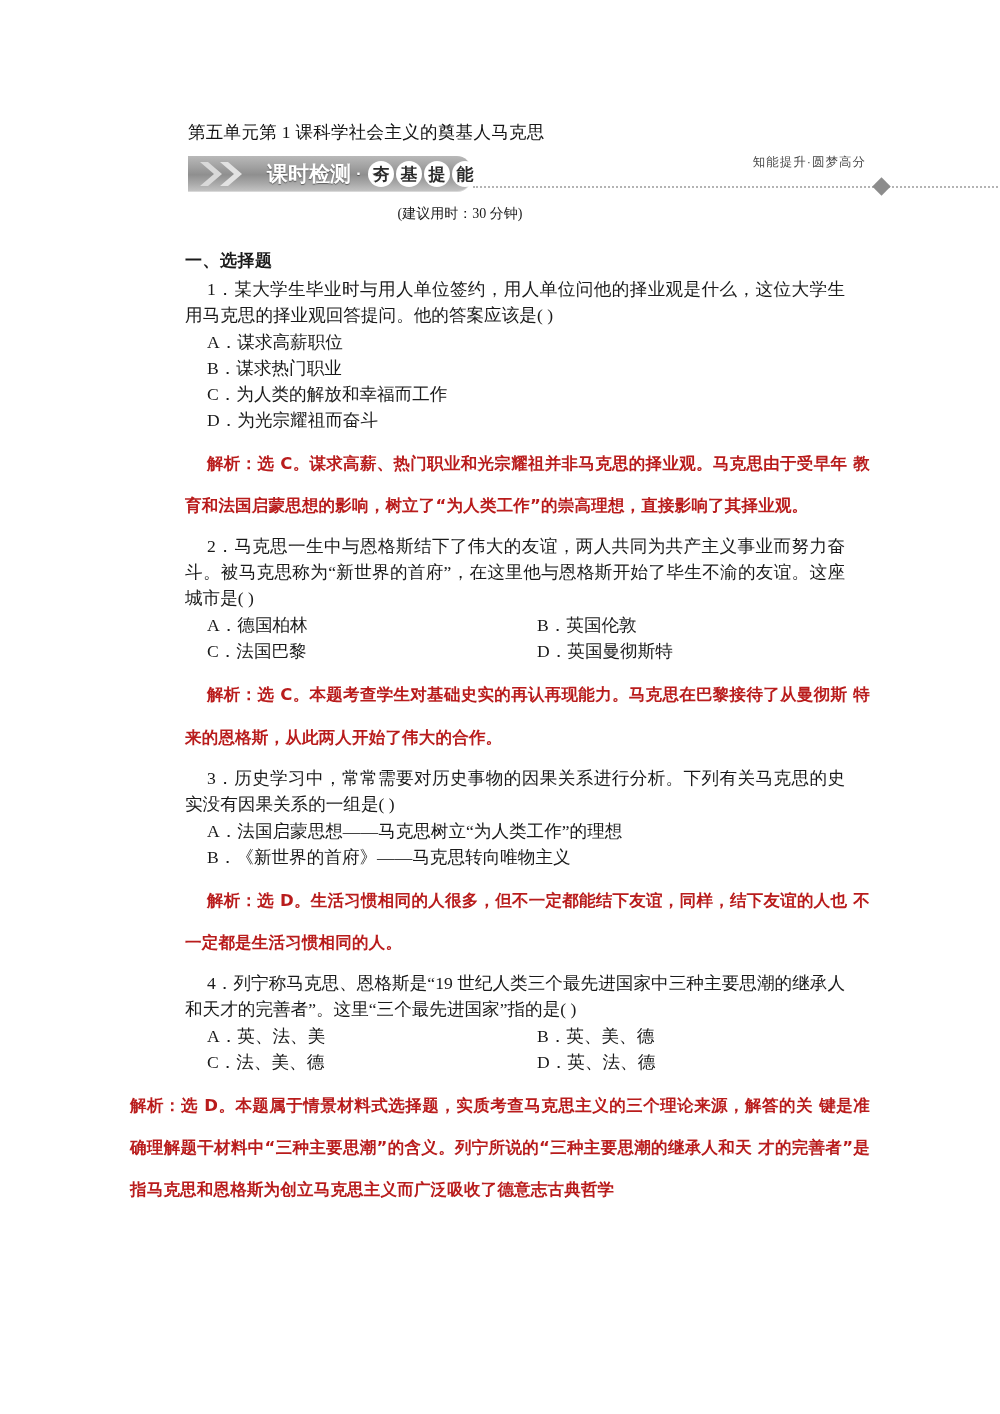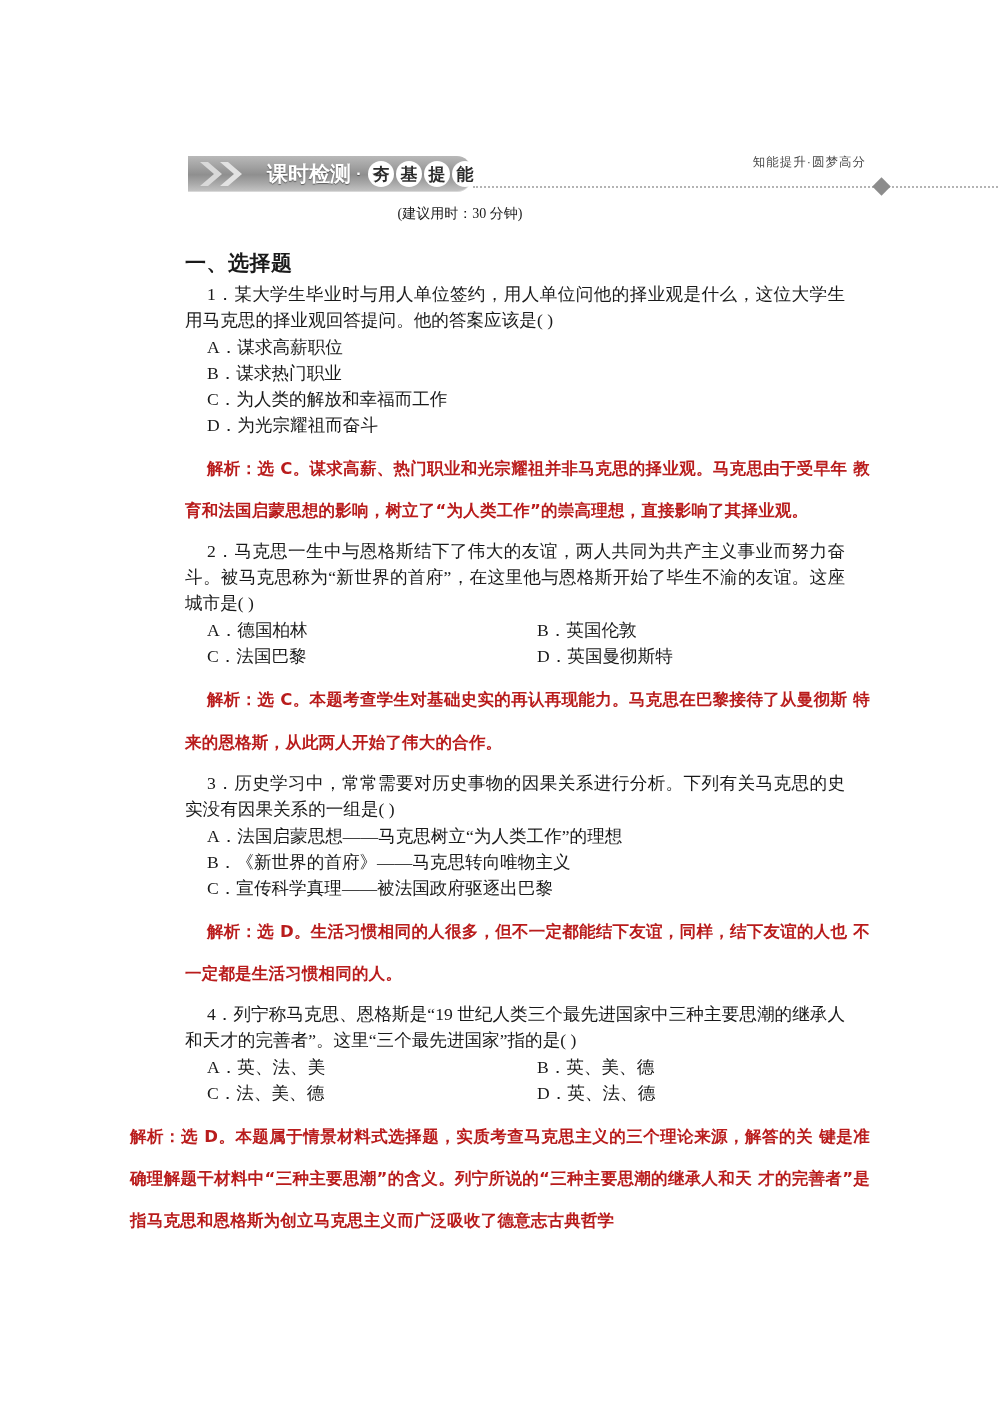--- a/index.html
+++ b/index.html
@@ -128,21 +128,21 @@
   .time-note {
     text-align: center;
     font-size: 14px;
     margin: 0 0 26px 0;
     padding-right: 80px;
     white-space: nowrap;
   }
   .sec-title {
     font-family: "DejaVu Sans", sans-serif;
     font-weight: bold;
-    font-size: 21px;
+    font-size: 17px;
     margin: 0 0 4px 55px;
     letter-spacing: .5px;
   }
   .q {
     font-size: 17.6px;
     line-height: 1.48;
     margin: 0 0 1px 55px;
     text-indent: 22px;
     text-align: justify;
     width: 660px;
@@ -175,20 +175,21 @@
     letter-spacing: .2px;
   }
   .ex.indent { margin-left: 55px; width: 685px; text-indent: 22px; }
   .ex.full   { margin-left: 0px;  width: 740px; }
 </style>
 </head>
 <body>
 
 <div class="page">
 
+  <div class="running-head">第五单元第 1 课科学社会主义的奠基人马克思</div>
 
   <div class="banner-wrap">
     <div class="banner-bar"></div>
 
     <span class="chev">
       <svg width="62" height="28" viewBox="0 0 62 28" xmlns="http://www.w3.org/2000/svg">
         <path d="M2 2 L16 14 L2 26 L10 26 L24 14 L10 2 Z" fill="#d9d9d9"></path>
         <path d="M22 2 L36 14 L22 26 L30 26 L44 14 L30 2 Z" fill="#e2e2e2"></path>
       </svg>
     </span>
@@ -236,21 +237,20 @@
     </div>
     <div class="ex indent">
       <span>解析：选 C。本题考查学生对基础史实的再认再现能力。马克思在巴黎接待了从曼彻斯</span>
       <span>特来的恩格斯，从此两人开始了伟大的合作。</span>
     </div>
 
     <p class="q">3．历史学习中，常常需要对历史事物的因果关系进行分析。下列有关马克思的史实没有因果关系的一组是(      )</p>
     <div class="opts">
       <p class="opt">A．法国启蒙思想——马克思树立“为人类工作”的理想</p>
       <p class="opt">B．《新世界的首府》——马克思转向唯物主义</p>
-      <p class="opt">C．宣传科学真理——被法国政府驱逐出巴黎</p>
     </div>
     <div class="ex indent">
       <span>解析：选 D。生活习惯相同的人很多，但不一定都能结下友谊，同样，结下友谊的人也</span>
       <span>不一定都是生活习惯相同的人。</span>
     </div>
 
     <p class="q">4．列宁称马克思、恩格斯是“19 世纪人类三个最先进国家中三种主要思潮的继承人和天才的完善者”。这里“三个最先进国家”指的是(      )</p>
     <div class="opts two-col">
       <p class="opt">A．英、法、美</p>
       <p class="opt">B．英、美、德</p>

